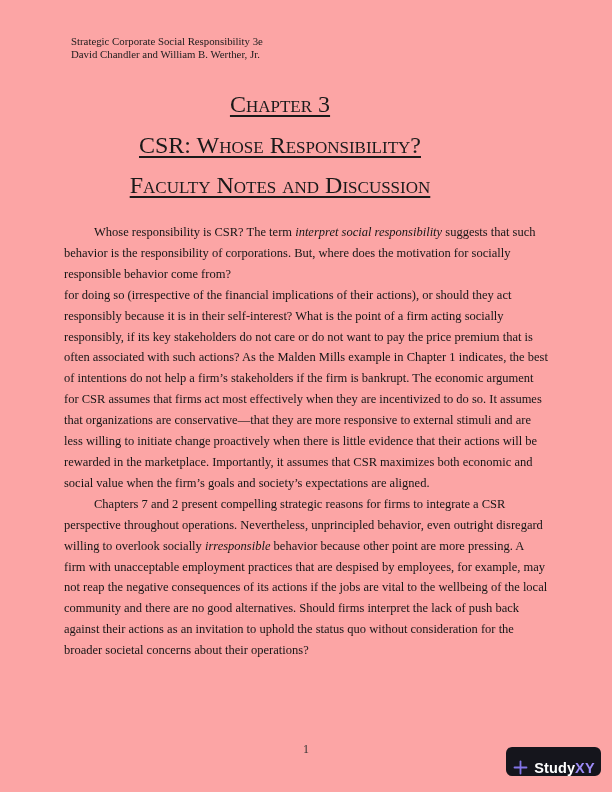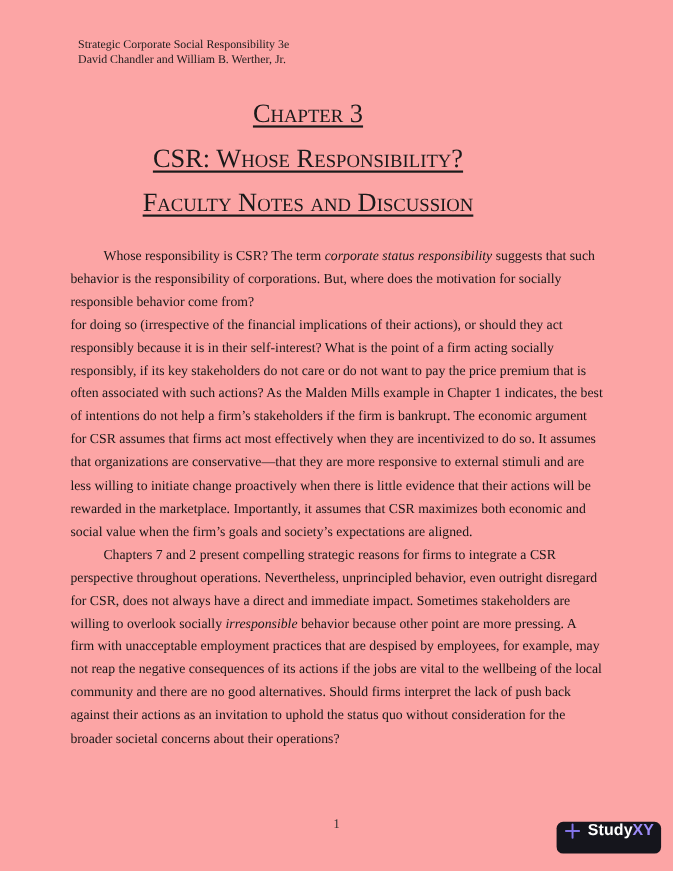--- a/index.html
+++ b/index.html
@@ -82,21 +82,21 @@
 
   
   .brand-badge {
     position: absolute;
     left: 506px;
     top: 747px;
     width: 95px;
     height: 29px;
     border-radius: 6px;
     display: flex;
-    align-items: flex-start;
+    align-items: flex-end;
     justify-content: center;
     gap: 5px;
     font-family: "Liberation Sans", sans-serif;
     font-weight: bold;
     font-size: 14.5px;
     letter-spacing: 0.1px;
     cursor: pointer;
   }
   .brand-badge .plus-icon {
     display: inline-flex;
@@ -117,36 +117,35 @@
     <div>David Chandler and William B. Werther, Jr.</div>
   </div>
 
   <div class="doc-title">
     <span class="title-line"><span>Chapter 3</span></span>
     <span class="title-line"><span>CSR: Whose Responsibility?</span></span>
     <span class="title-line"><span>Faculty Notes and Discussion</span></span>
   </div>
 
   <div class="body-text">
-      <div class="body-line first-line"><span>Whose responsibility is CSR? The term </span><span class="italic">corporate status responsibility</span><span> suggests that such</span></div>
+      <div class="body-line first-line"><span>Whose responsibility is CSR? The term </span><span class="italic">interpret social responsibility</span><span> suggests that such</span></div>
       <div class="body-line"><span>behavior is the responsibility of corporations. But, where does the motivation for socially</span></div>
       <div class="body-line"><span>responsible behavior come from?</span></div>
       <div class="body-line"><span>for doing so (irrespective of the financial implications of their actions), or should they act</span></div>
       <div class="body-line"><span>responsibly because it is in their self-interest? What is the point of a firm acting socially</span></div>
       <div class="body-line"><span>responsibly, if its key stakeholders do not care or do not want to pay the price premium that is</span></div>
       <div class="body-line"><span>often associated with such actions? As the Malden Mills example in Chapter 1 indicates, the best</span></div>
       <div class="body-line"><span>of intentions do not help a firm’s stakeholders if the firm is bankrupt. The economic argument</span></div>
       <div class="body-line"><span>for CSR assumes that firms act most effectively when they are incentivized to do so. It assumes</span></div>
       <div class="body-line"><span>that organizations are conservative—that they are more responsive to external stimuli and are</span></div>
       <div class="body-line"><span>less willing to initiate change proactively when there is little evidence that their actions will be</span></div>
       <div class="body-line"><span>rewarded in the marketplace. Importantly, it assumes that CSR maximizes both economic and</span></div>
       <div class="body-line"><span>social value when the firm’s goals and society’s expectations are aligned.</span></div>
       <div class="body-line first-line"><span>Chapters 7 and 2 present compelling strategic reasons for firms to integrate a CSR</span></div>
       <div class="body-line"><span>perspective throughout operations. Nevertheless, unprincipled behavior, even outright disregard</span></div>
-      <div class="body-line"><span>for CSR, does not always have a direct and immediate impact. Sometimes stakeholders are</span></div>
       <div class="body-line"><span>willing to overlook socially </span><span class="italic">irresponsible</span><span> behavior because other point are more pressing. A</span></div>
       <div class="body-line"><span>firm with unacceptable employment practices that are despised by employees, for example, may</span></div>
       <div class="body-line"><span>not reap the negative consequences of its actions if the jobs are vital to the wellbeing of the local</span></div>
       <div class="body-line"><span>community and there are no good alternatives. Should firms interpret the lack of push back</span></div>
       <div class="body-line"><span>against their actions as an invitation to uphold the status quo without consideration for the</span></div>
       <div class="body-line"><span>broader societal concerns about their operations?</span></div>
     </div>
 
   <div class="page-number">1</div>
 

